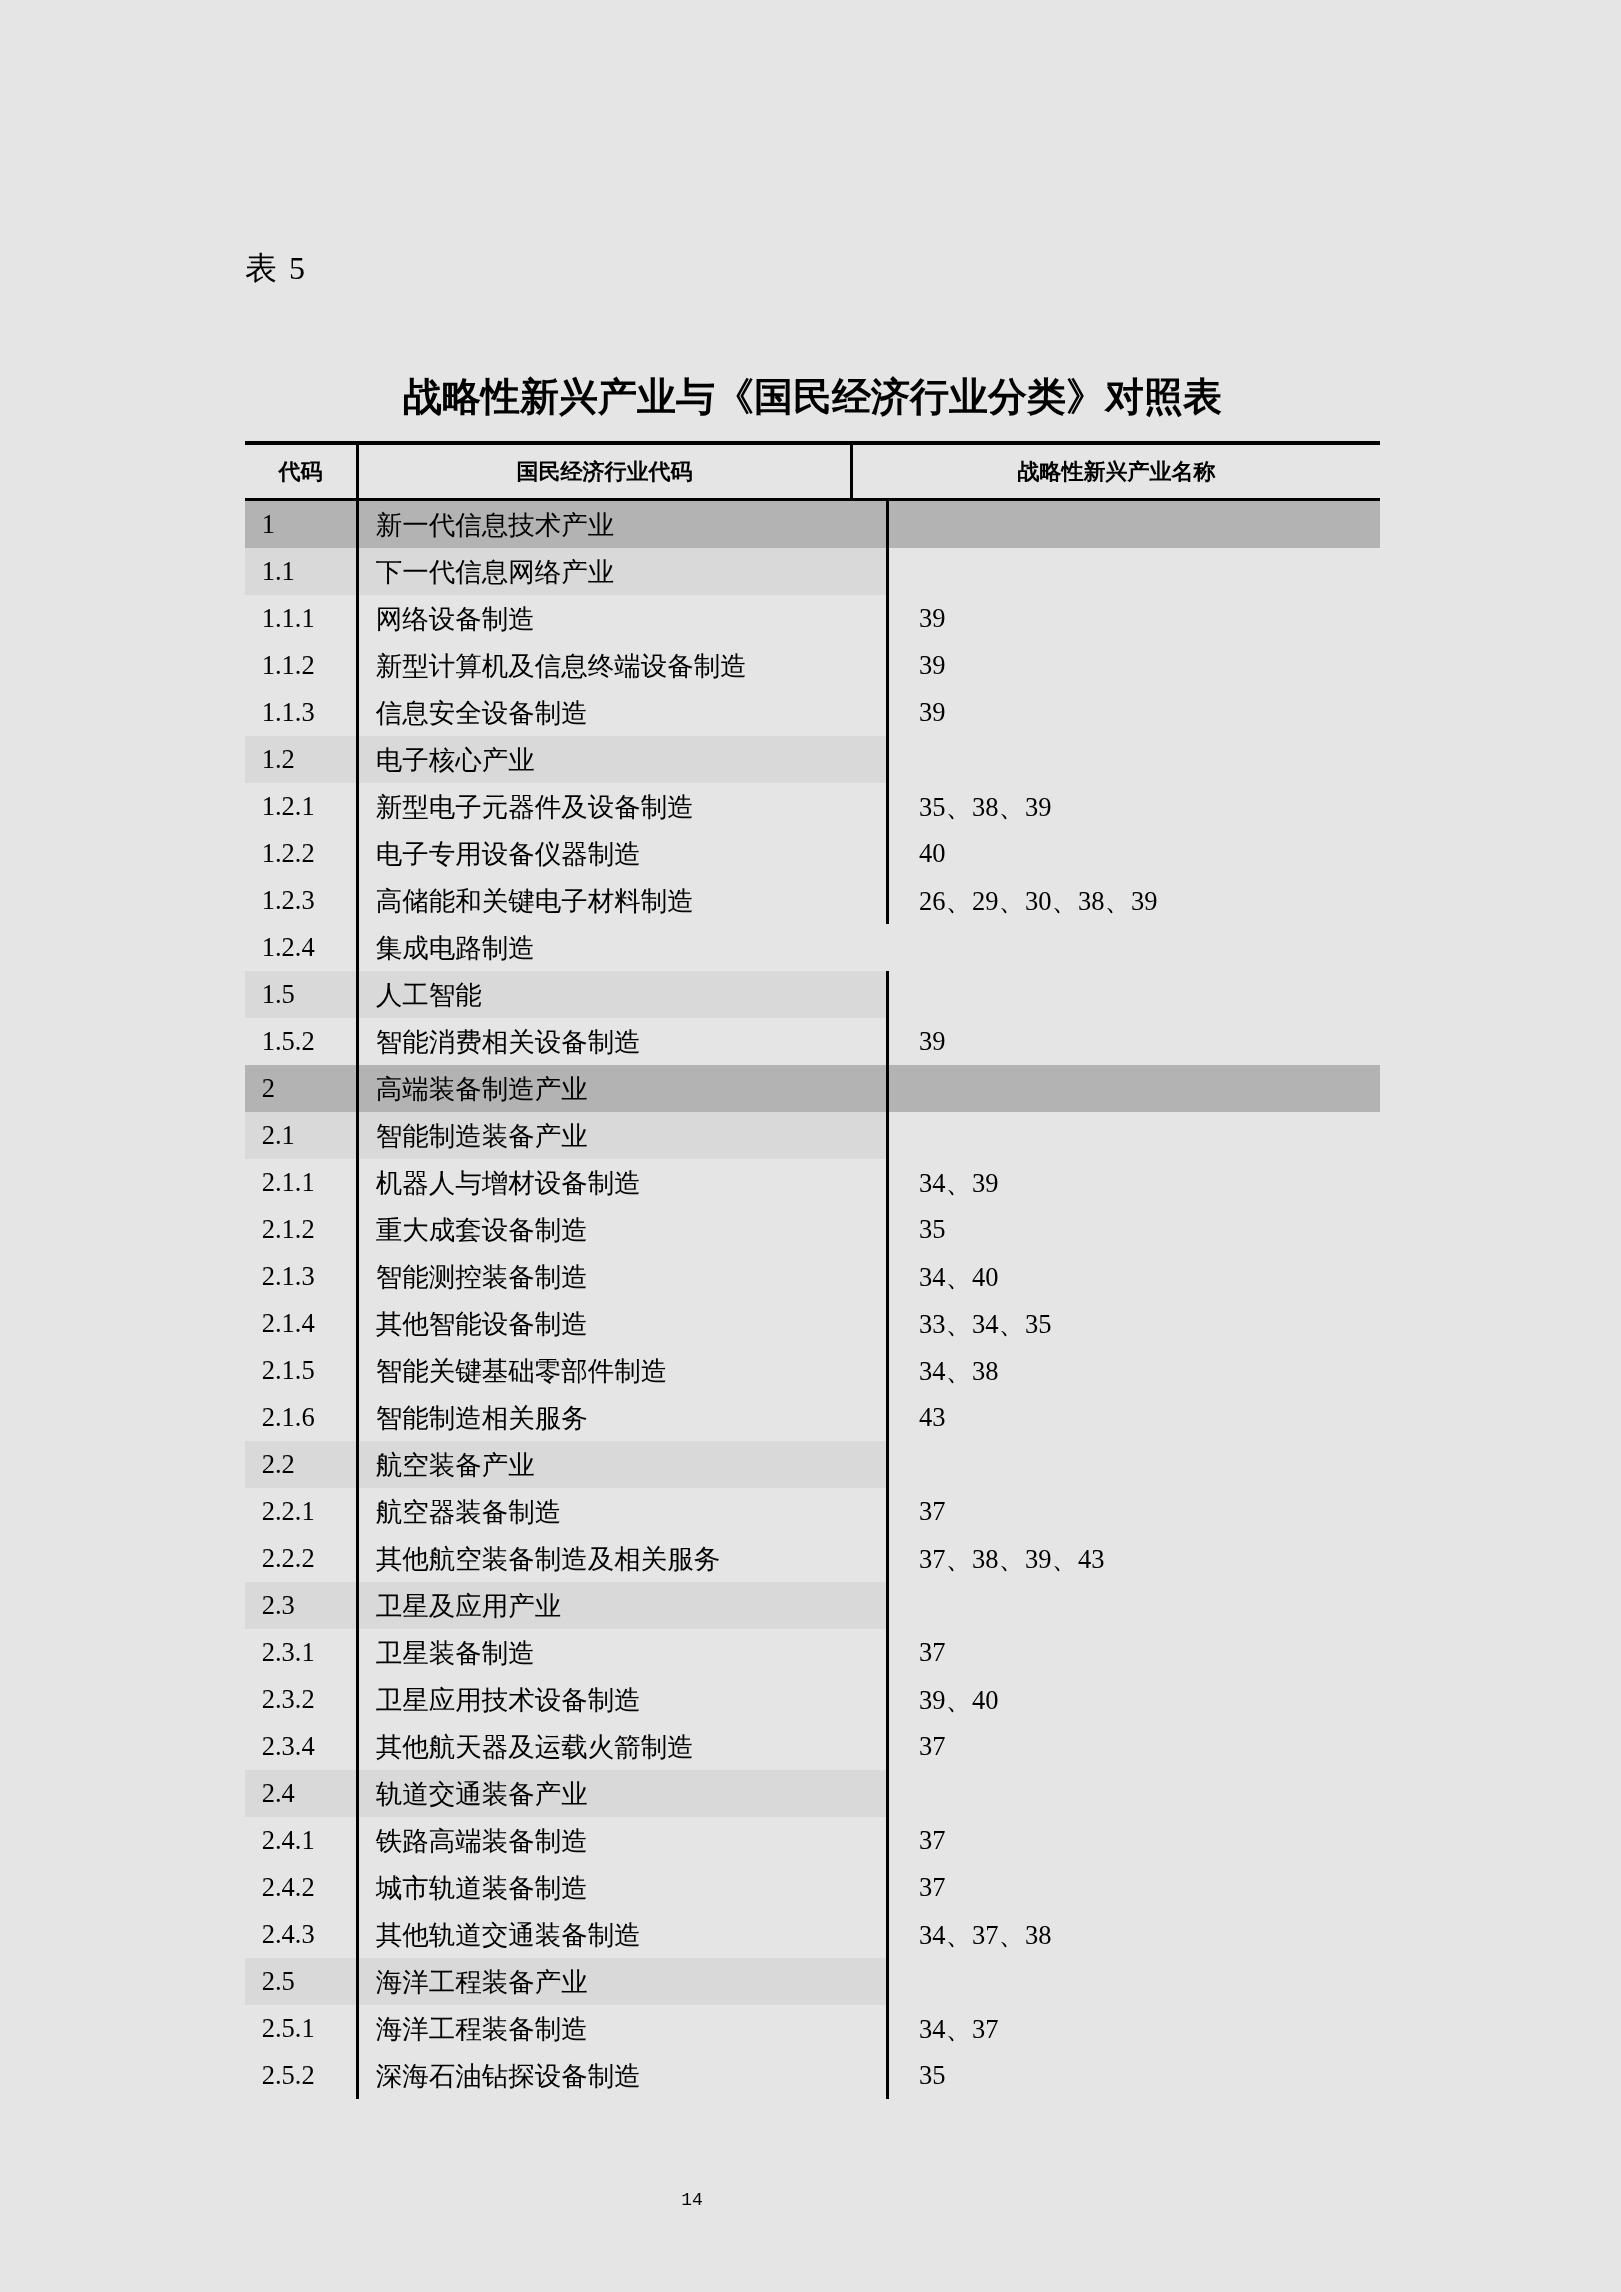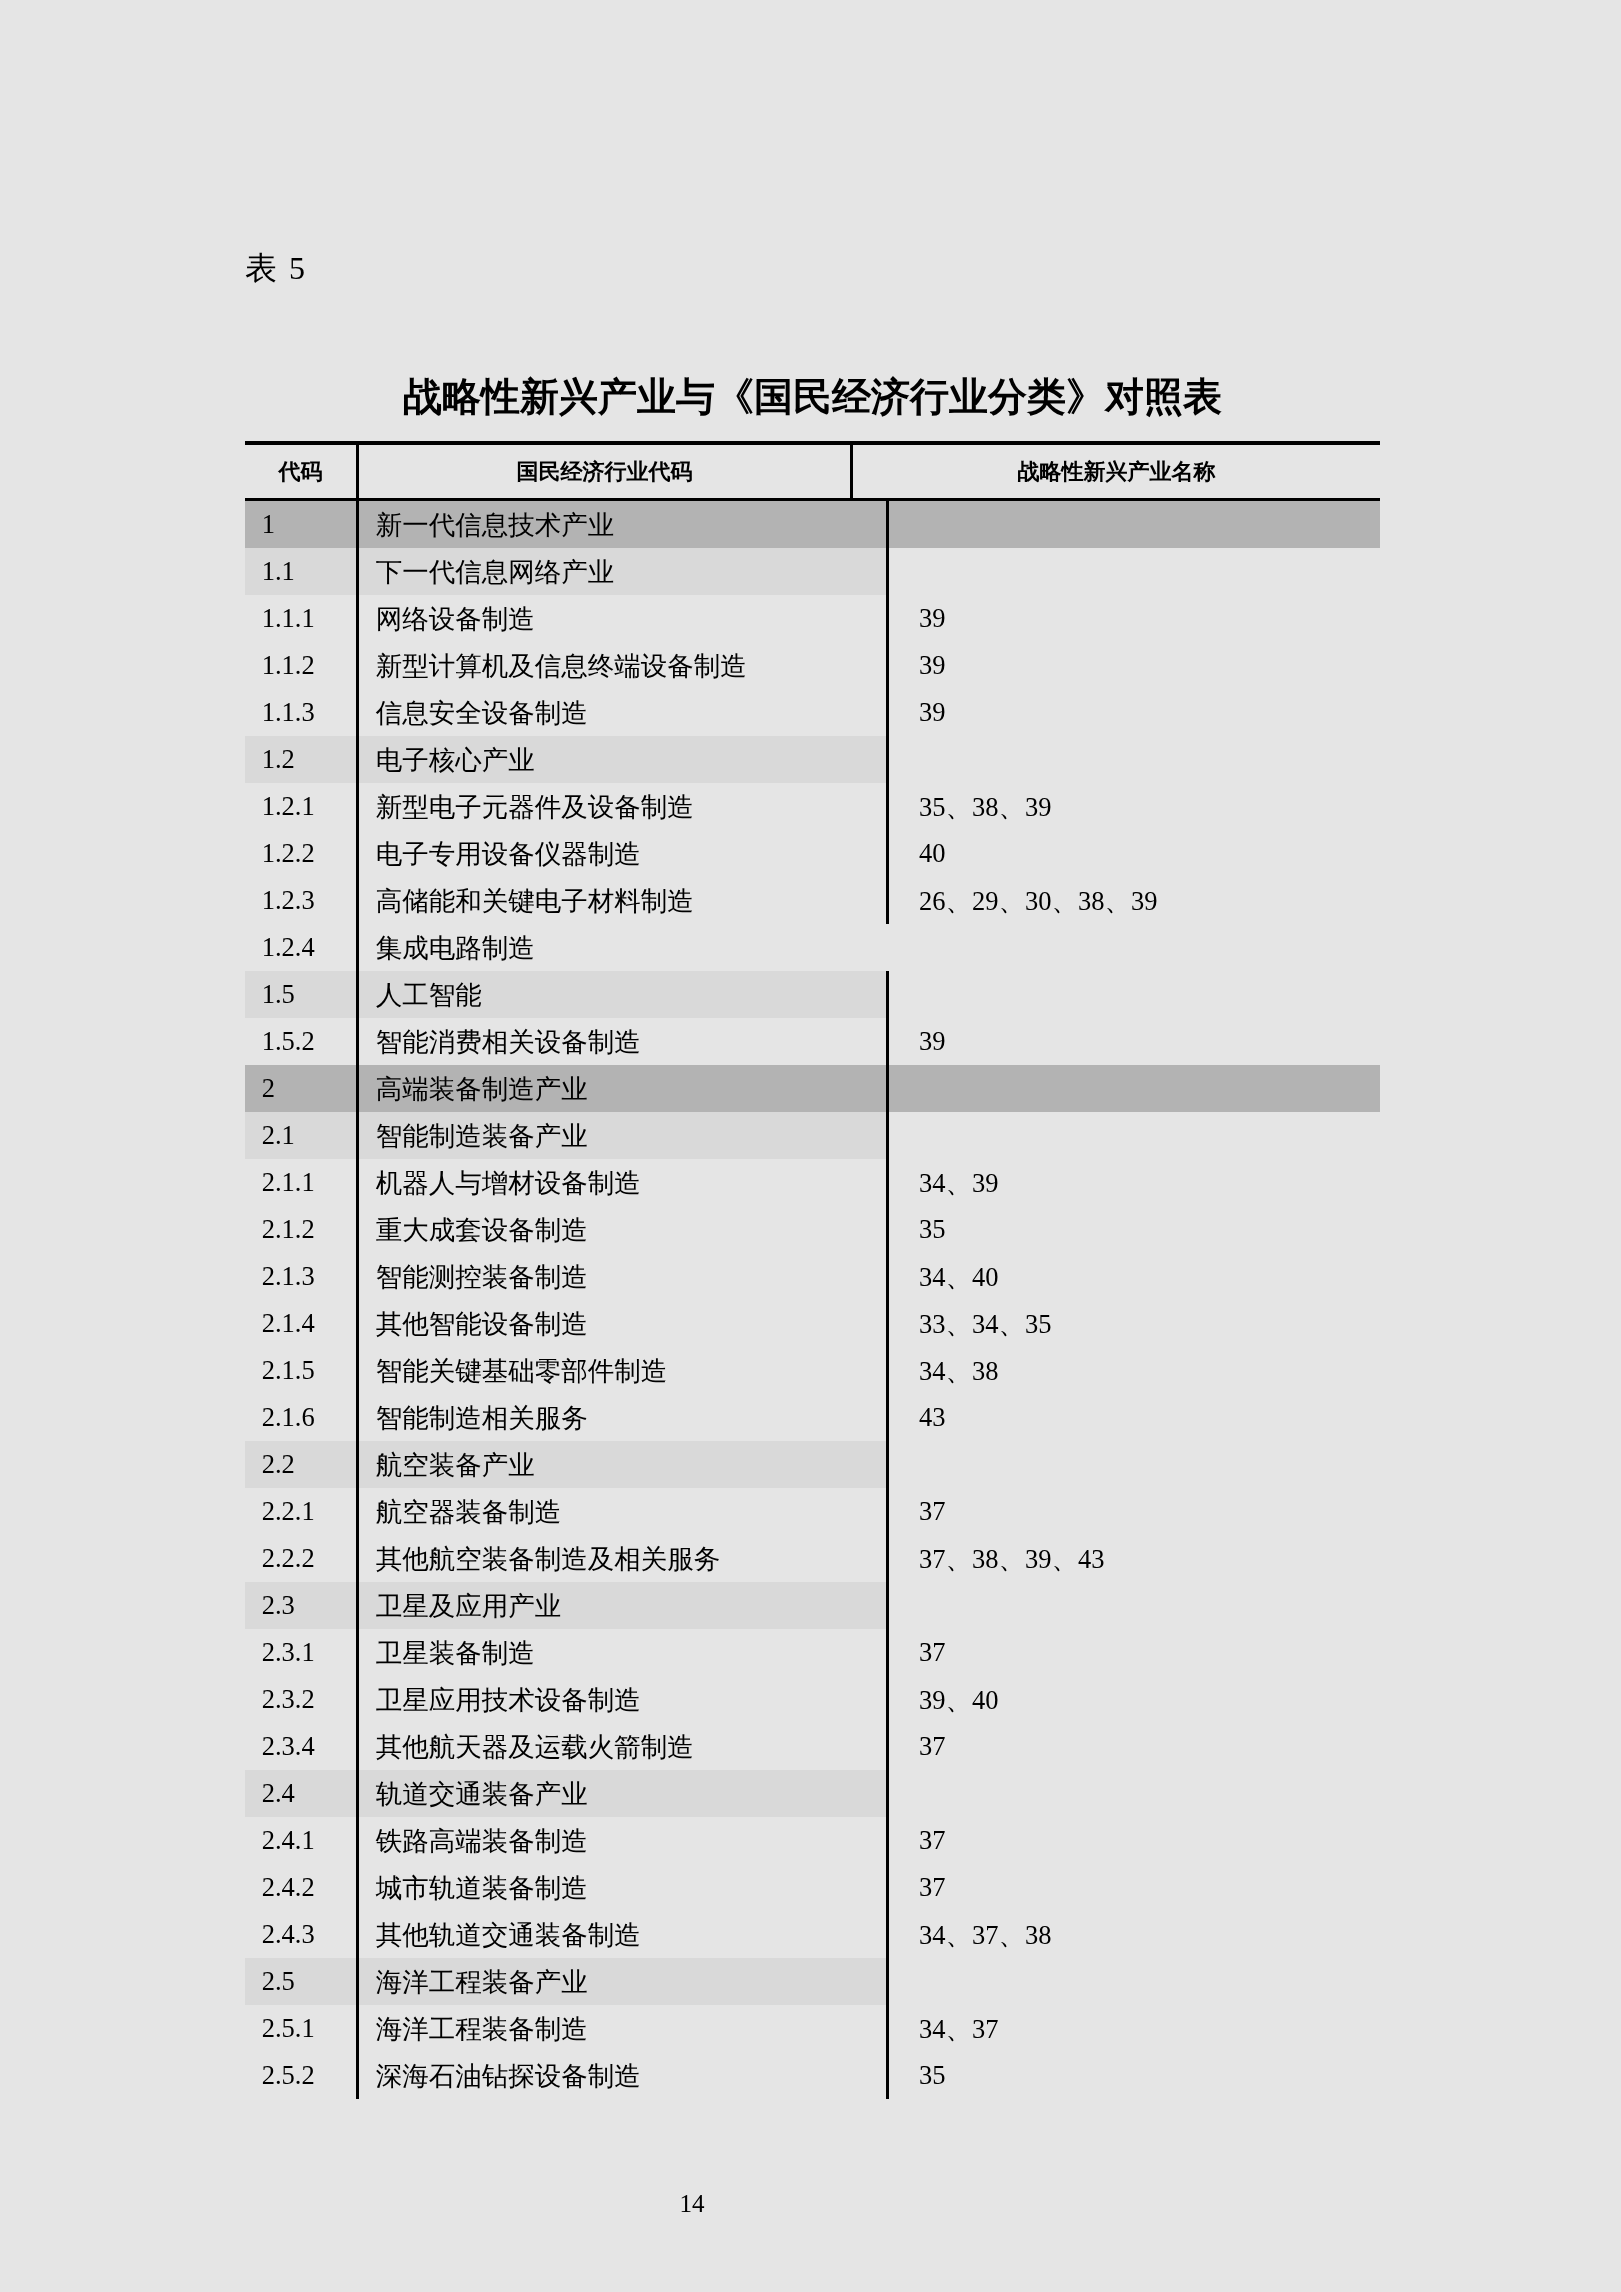--- a/index.html
+++ b/index.html
@@ -68,21 +68,22 @@
   .header-row .cell.ind-col { padding-left: 0; }
   .row.level1 .cell { background: var(--lvl1, #b3b3b3); }
   .row.level2 .cell.code-col,
   .row.level2 .cell.name-col { background: var(--lvl2, #d9d9d9); }
   .pagenum {
     position: absolute;
     left: 0;
     top: 2190px;
     width: 1384px;
     text-align: center;
-    font-size: 25px;
+    font-size: 18px;
+    font-family: Liberation Mono, monospace;
   }
 </style>
 </head>
 <body>
 
 <div class="page">
 
   <div class="caption">表 5</div>
 
   <div class="title">战略性新兴产业与《国民经济行业分类》对照表</div>

